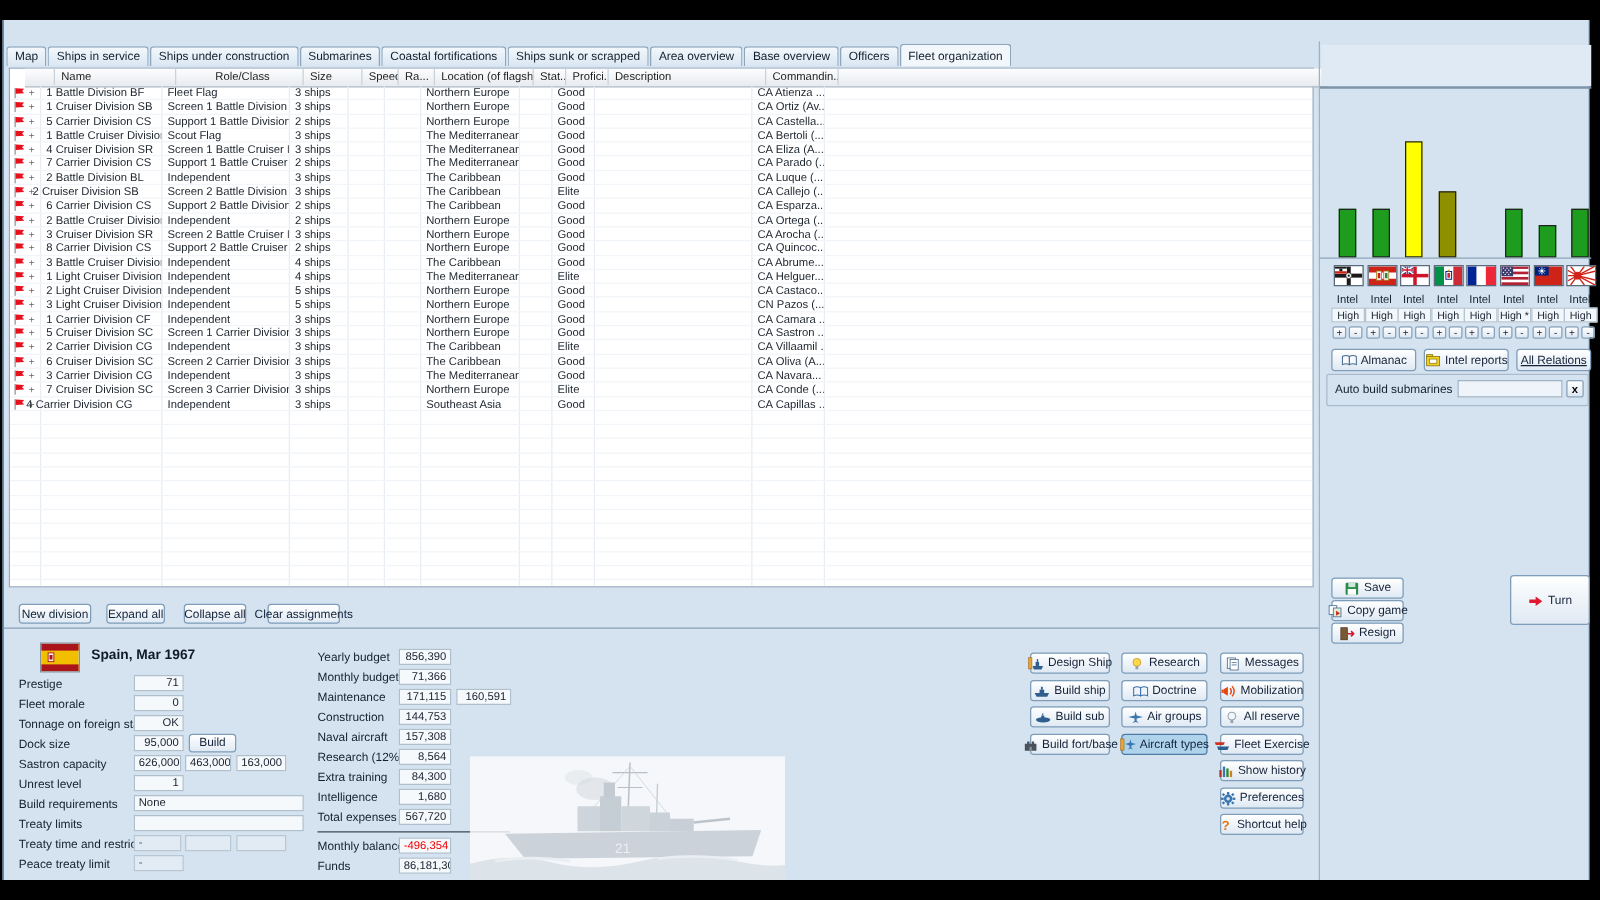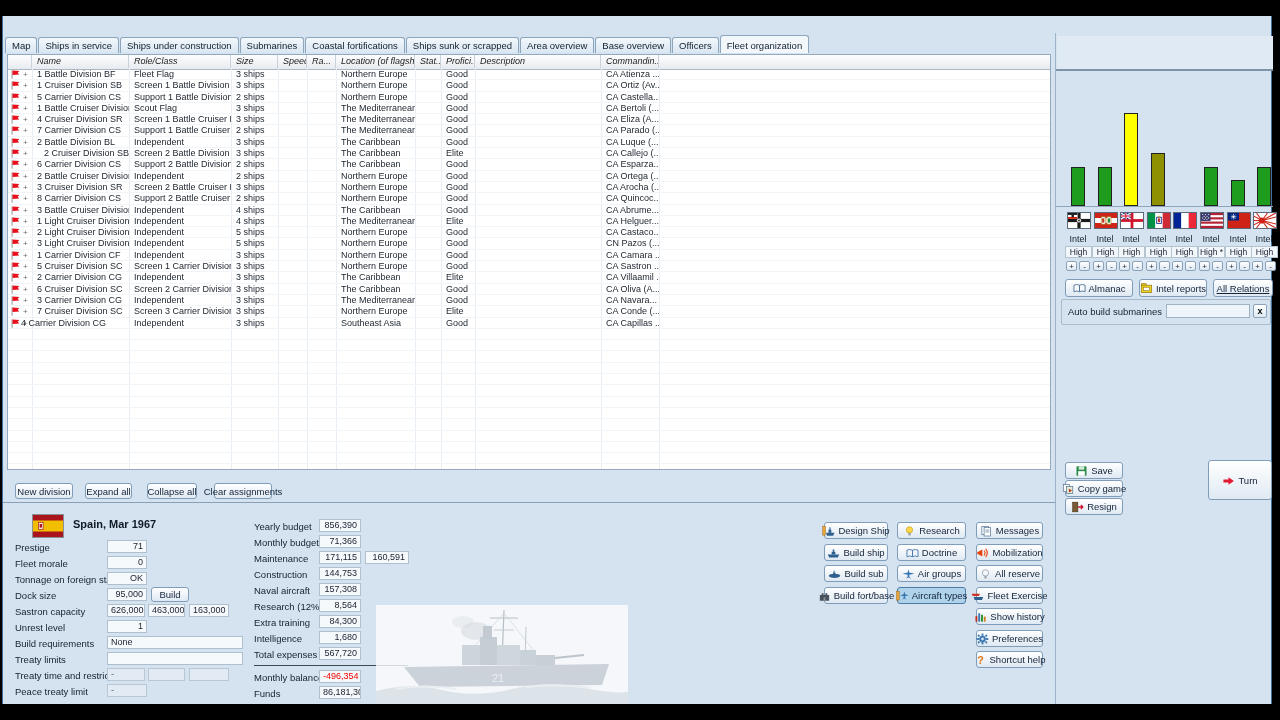--- a/index.html
+++ b/index.html
@@ -15,22 +15,22 @@
   .wbtn{position:absolute;top:3px;width:12px;height:11px;cursor:pointer;}
   
   #tabbar{position:absolute;left:2px;top:19px;height:18px;white-space:nowrap;font-size:9.5px;}
   .tab{display:inline-block;vertical-align:bottom;margin:2px 1px 0 0;padding:2px 6px 2px 6px;
     background:linear-gradient(#f3f8fc,#d9e6f2);border:1px solid #8ea6bc;border-bottom:none;
     border-radius:3px 3px 0 0;color:#12202e;cursor:pointer;}
   .tab.active{margin-top:0;padding-top:4px;background:#f2f7fc;}
   
   #ftable{position:absolute;left:4px;top:38px;width:1044px;height:416px;background:#fff;
     border:1px solid #93a9bf;box-sizing:border-box;}
-  #thead{position:absolute;left:0;top:0;width:100%;height:14px;
-    background:linear-gradient(#fdfdfe,#e7ebef);border-bottom:1px solid #aab8c6;font-style:italic;}
+  #thead{position:absolute;left:12px;top:0;width:100%;height:14px;
+    background:linear-gradient(#fdfdfe,#e7ebef);border-bottom:1px solid #aab8c6;}
   .hcell{position:absolute;top:0;height:13px;line-height:13px;font-size:9px;color:#222;
     padding-left:5px;box-sizing:border-box;border-right:1px solid #c8d2da;overflow:hidden;
     white-space:nowrap;cursor:pointer;}
   #tbody{position:absolute;left:0;top:14px;width:100%;height:400px;overflow:hidden;}
   .vline{position:absolute;top:0;bottom:0;width:1px;background:#e7edf3;}
   .trow{position:relative;height:11.3px;box-sizing:border-box;border-bottom:1px solid #f1f5f9;}
   .tcell{position:absolute;top:0;height:11px;line-height:11px;font-size:9px;color:#1c242e;
     padding-left:5px;box-sizing:border-box;overflow:hidden;white-space:nowrap;}
   .flagcell{position:absolute;left:2px;top:0;width:22px;height:11px;}
   .flagcell svg{position:absolute;left:1px;top:1px;width:9px;height:9px;}
@@ -85,21 +85,21 @@
 <body>
 
 <div id="stage">
   <div id="win">
     <div id="tabbar"><span class="tab">Map</span><span class="tab">Ships in service</span><span class="tab">Ships under construction</span><span class="tab">Submarines</span><span class="tab">Coastal fortifications</span><span class="tab">Ships sunk or scrapped</span><span class="tab">Area overview</span><span class="tab">Base overview</span><span class="tab">Officers</span><span class="tab active">Fleet organization</span></div>
 
     <div id="ftable">
       <div id="thead">
           <span class="hcell" style="position: absolute; left: 0px; top: 0px; width: 24px; height: 13px;"></span>
           <span class="hcell" style="position: absolute; left: 24px; top: 0px; width: 97px; height: 13px;">Name</span>
-          <span class="hcell" style="position: absolute; left: 121px; top: 0px; width: 102px; height: 13px;">Role/Class</span>
+          <span class="hcell" style="position: absolute; left: 121px; top: 0px; width: 102px; height: 13px; text-align: center;">Role/Class</span>
           <span class="hcell" style="position: absolute; left: 223px; top: 0px; width: 47px; height: 13px;">Size</span>
           <span class="hcell" style="position: absolute; left: 270px; top: 0px; width: 29px; height: 13px;">Speed</span>
           <span class="hcell" style="position: absolute; left: 299px; top: 0px; width: 29px; height: 13px;">Ra...</span>
           <span class="hcell" style="position: absolute; left: 328px; top: 0px; width: 79px; height: 13px;">Location (of flagship)</span>
           <span class="hcell" style="position: absolute; left: 407px; top: 0px; width: 26px; height: 13px;">Stat...</span>
           <span class="hcell" style="position: absolute; left: 433px; top: 0px; width: 34px; height: 13px;">Profici...</span>
           <span class="hcell" style="position: absolute; left: 467px; top: 0px; width: 126px; height: 13px;">Description</span>
           <span class="hcell" style="position: absolute; left: 593px; top: 0px; width: 58px; height: 13px;">Commandin...</span>
         </div>
       <div id="tbody">
@@ -196,21 +196,21 @@
             <span class="tcell" style="position: absolute; left: 223px; top: 0px; width: 47px; height: 11px;">3 ships</span>
             <span class="tcell" style="position: absolute; left: 328px; top: 0px; width: 79px; height: 11px;">The Caribbean</span>
             <span class="tcell" style="position: absolute; left: 433px; top: 0px; width: 34px; height: 11px;">Good</span>
             <span class="tcell" style="position: absolute; left: 593px; top: 0px; width: 58px; height: 11px;">CA Luque (...</span>
           </div>
           <div class="trow">
             <span class="flagcell"><span><svg viewBox="0 0 10 10">
                   <rect x="0.7" y="0.3" width="1" height="9.4" fill="#888"></rect>
                   <path d="M1.7 0.6 L9.3 1.2 L7.4 3.1 L9.3 5 L1.7 5.6 Z" fill="#e8101c"></path>
                 </svg></span><span class="plus">+</span></span>
-            <span class="tcell" style="position: absolute; left: 24px; top: 0px; width: 97px; height: 11px; padding-left: 12px;">2 Cruiser Division SB</span>
+            <span class="tcell" style="position: absolute; left: 6px; top: 0px; width: 97px; height: 11px; padding-left: 12px;">2 Cruiser Division SB</span>
             <span class="tcell" style="position: absolute; left: 121px; top: 0px; width: 102px; height: 11px;">Screen 2 Battle Division BL</span>
             <span class="tcell" style="position: absolute; left: 223px; top: 0px; width: 47px; height: 11px;">3 ships</span>
             <span class="tcell" style="position: absolute; left: 328px; top: 0px; width: 79px; height: 11px;">The Caribbean</span>
             <span class="tcell" style="position: absolute; left: 433px; top: 0px; width: 34px; height: 11px;">Elite</span>
             <span class="tcell" style="position: absolute; left: 593px; top: 0px; width: 58px; height: 11px;">CA Callejo (...</span>
           </div>
           <div class="trow">
             <span class="flagcell"><span><svg viewBox="0 0 10 10">
                   <rect x="0.7" y="0.3" width="1" height="9.4" fill="#888"></rect>
                   <path d="M1.7 0.6 L9.3 1.2 L7.4 3.1 L9.3 5 L1.7 5.6 Z" fill="#e8101c"></path>

